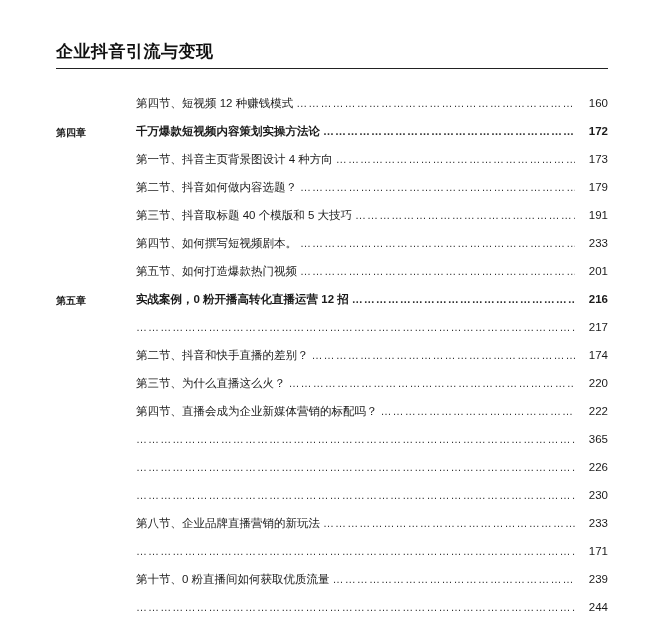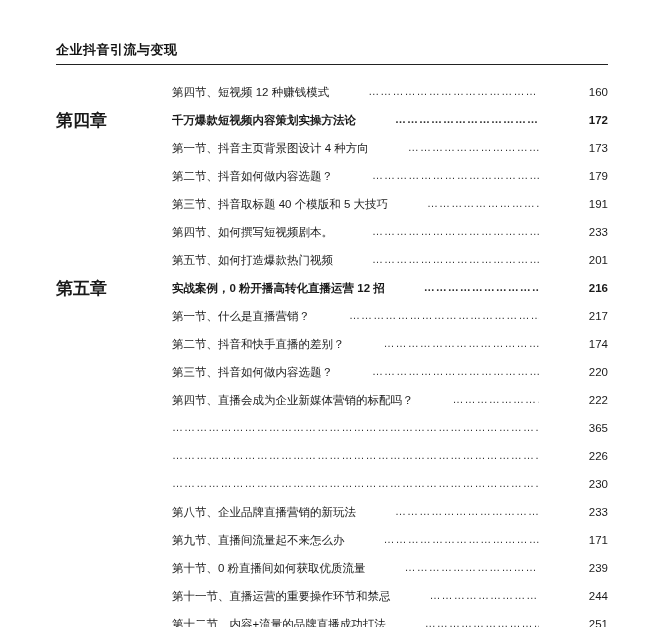--- a/index.html
+++ b/index.html
@@ -15,21 +15,21 @@
     overflow: hidden;
   }
   .page {
     position: relative;
     width: 664px;
     height: 627px;
     box-sizing: border-box;
     padding: 40px 56px 0 56px;
   }
   .doc-header {
-    font-size: 13px;
+    font-size: 17px;
     font-weight: bold;
     color: #111;
     letter-spacing: 0.5px;
     padding-bottom: 5px;
     border-bottom: 1.3px solid #222;
     margin-bottom: 14px;
     display: inline-block;
   }
   .header-rule {
     border-bottom: 1.3px solid #222;
@@ -37,36 +37,35 @@
     margin-top: -15px;
     margin-bottom: 14px;
   }
   .toc {
     margin: 0;
     padding: 0;
     list-style: none;
   }
   .toc-row {
     display: flex;
-    align-items: center;
+    align-items: flex-end;
     font-size: 11.5px;
     line-height: 1.2;
     height: 28px;
     color: #1a1a1a;
     white-space: nowrap;
-    gap: 36px;
   }
   .toc-row.level-chapter {
     font-weight: bold;
   }
   .chap-label {
     width: 80px;
     flex: 0 0 80px;
     font-weight: bold;
-    font-size: 17px;
+    font-size: 10px;
   }
   .indent-sec {
     flex: 0 0 80px;
     width: 80px;
   }
   .title {
     flex: 0 0 auto;
     padding-right: 3px;
   }
   .dots {
@@ -142,33 +141,32 @@
         <span class="page-num">201</span>
       </li>
       <li class="toc-row level-chapter">
         <span class="chap-label">第五章</span>
         <span class="title">实战案例，0 粉开播高转化直播运营 12 招</span>
         <span class="dots">……………………………………………………………………………………………………………………………………</span>
         <span class="page-num">216</span>
       </li>
       <li class="toc-row level-section">
         <span class="indent-sec"></span>
-        <span class="title">第一节、什么是直播营销？</span>
         <span class="dots">……………………………………………………………………………………………………………………………………</span>
         <span class="page-num">217</span>
       </li>
       <li class="toc-row level-section">
         <span class="indent-sec"></span>
         <span class="title">第二节、抖音和快手直播的差别？</span>
         <span class="dots">……………………………………………………………………………………………………………………………………</span>
         <span class="page-num">174</span>
       </li>
       <li class="toc-row level-section">
         <span class="indent-sec"></span>
-        <span class="title">第三节、抖音如何做内容选题？</span>
+        <span class="title">第三节、为什么直播这么火？</span>
         <span class="dots">……………………………………………………………………………………………………………………………………</span>
         <span class="page-num">220</span>
       </li>
       <li class="toc-row level-section">
         <span class="indent-sec"></span>
         <span class="title">第四节、直播会成为企业新媒体营销的标配吗？</span>
         <span class="dots">……………………………………………………………………………………………………………………………………</span>
         <span class="page-num">222</span>
       </li>
       <li class="toc-row level-section">
@@ -187,33 +185,31 @@
         <span class="page-num">230</span>
       </li>
       <li class="toc-row level-section">
         <span class="indent-sec"></span>
         <span class="title">第八节、企业品牌直播营销的新玩法</span>
         <span class="dots">……………………………………………………………………………………………………………………………………</span>
         <span class="page-num">233</span>
       </li>
       <li class="toc-row level-section">
         <span class="indent-sec"></span>
-        <span class="title">第九节、直播间流量起不来怎么办</span>
         <span class="dots">……………………………………………………………………………………………………………………………………</span>
         <span class="page-num">171</span>
       </li>
       <li class="toc-row level-section">
         <span class="indent-sec"></span>
         <span class="title">第十节、0 粉直播间如何获取优质流量</span>
         <span class="dots">……………………………………………………………………………………………………………………………………</span>
         <span class="page-num">239</span>
       </li>
       <li class="toc-row level-section">
         <span class="indent-sec"></span>
-        <span class="title">第十一节、直播运营的重要操作环节和禁忌</span>
         <span class="dots">……………………………………………………………………………………………………………………………………</span>
         <span class="page-num">244</span>
       </li>
       <li class="toc-row level-section">
         <span class="indent-sec"></span>
         <span class="title">第十二节、内容+流量的品牌直播成功打法</span>
         <span class="dots">……………………………………………………………………………………………………………………………………</span>
         <span class="page-num">251</span>
       </li>
     </ul>

